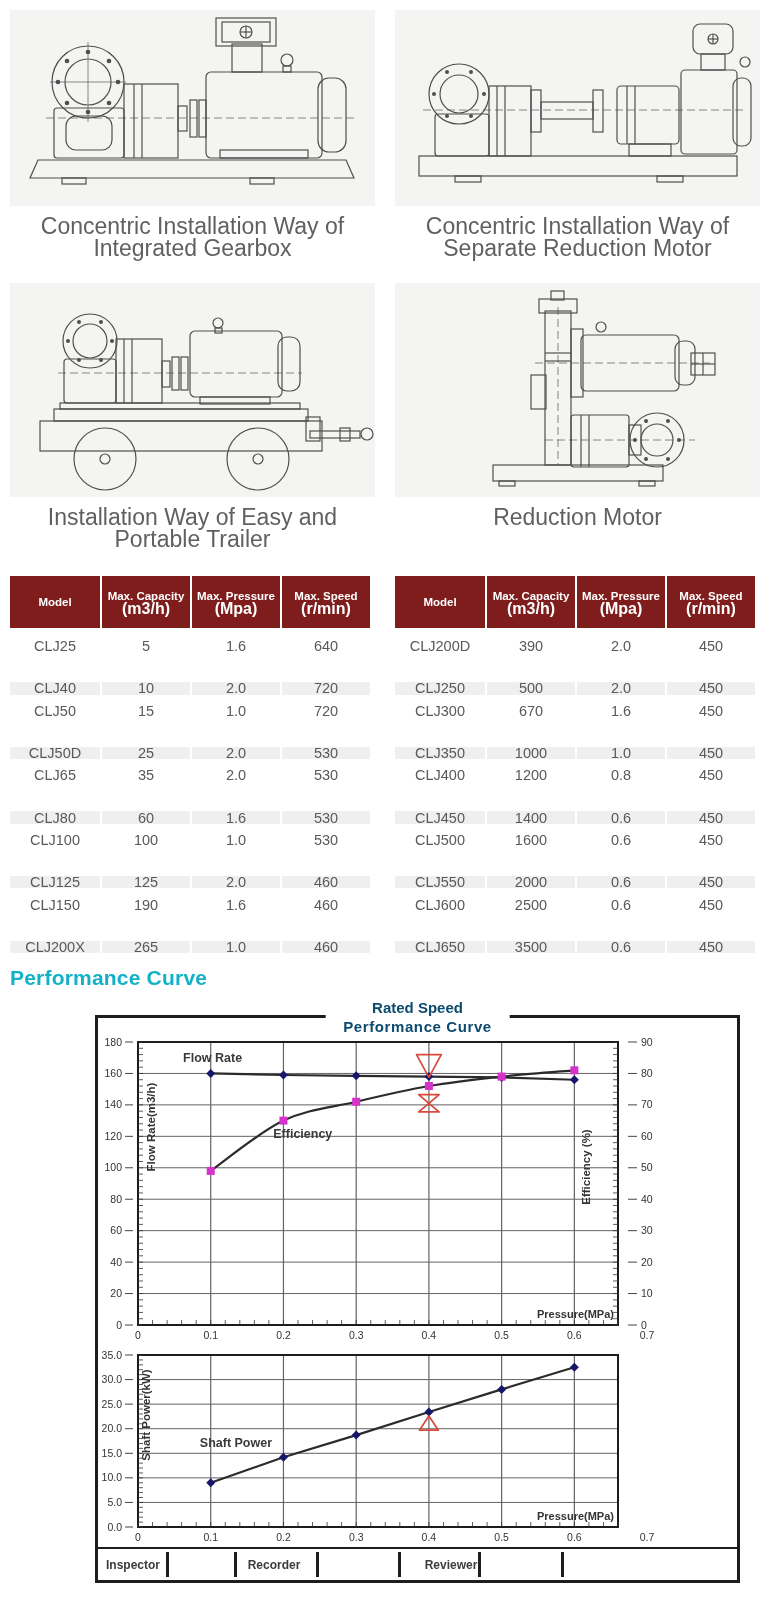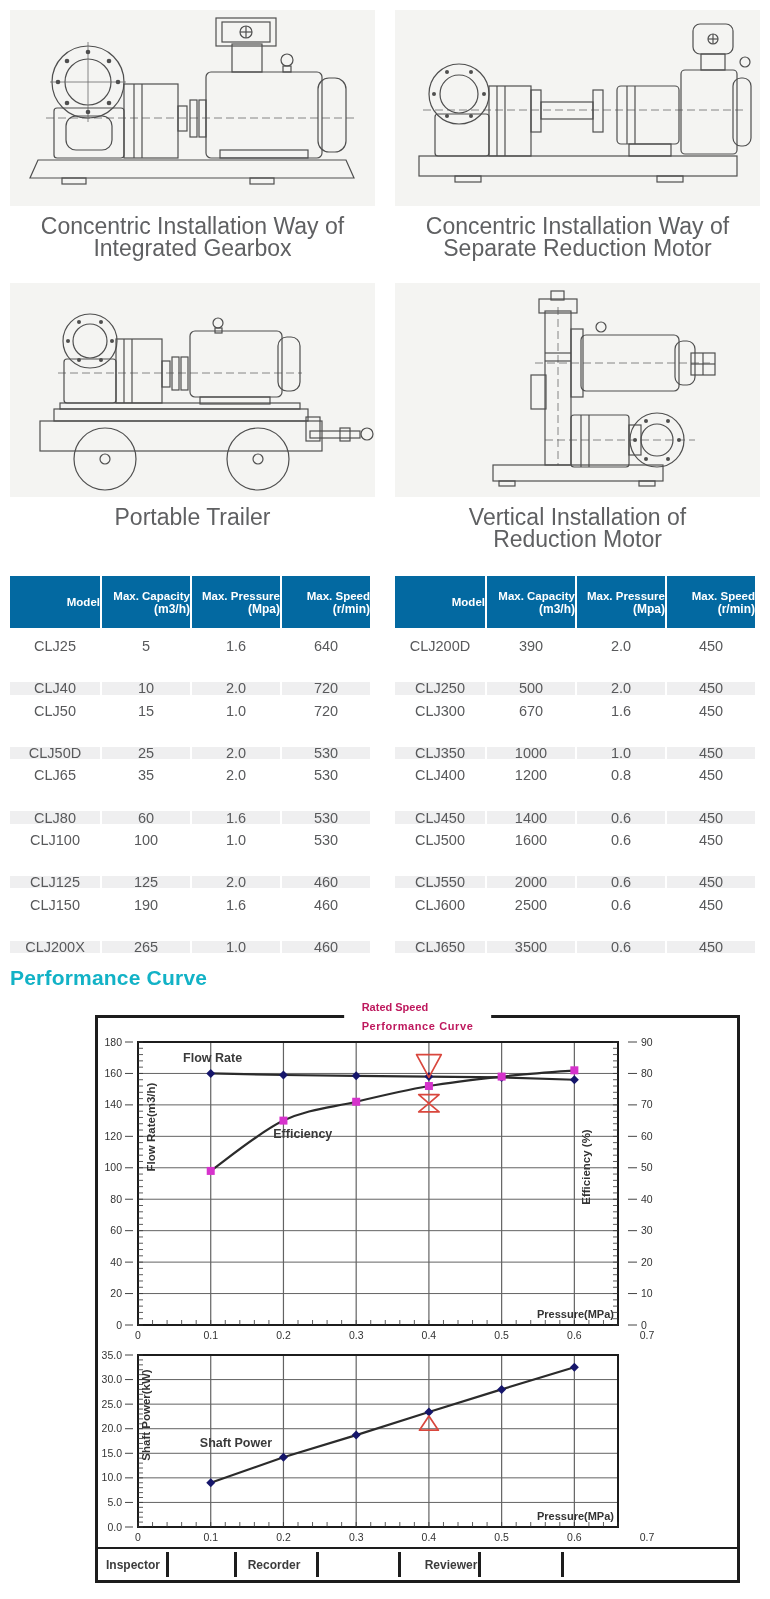--- a/index.html
+++ b/index.html
@@ -9,32 +9,32 @@
   .figure{position:absolute;width:365px;}
   .panel{background:#f4f4f2;width:365px;}
   .panel svg{display:block;}
   .caption{margin-top:9px;text-align:center;font-size:23px;color:#5f6062;line-height:22px;}
   .draw{stroke:#4f4f4f;fill:none;stroke-width:1.2px;}
   .thin{stroke:#6a6a6a;stroke-width:0.8px;}
   .dot{fill:#4f4f4f;stroke:none;}
   
   .spec-table{position:absolute;top:576px;width:362px;}
   .spec-head{display:grid;grid-template-columns:90px 88px 88px 88px;column-gap:2px;height:52px;margin-bottom:2px;}
-  .hcell{background:#0369a1;color:#fff;display:flex;flex-direction:column;align-items:flex-end;justify-content:center;
+  .hcell{background:#7f1d1d;color:#fff;display:flex;flex-direction:column;align-items:center;justify-content:center;
          text-align:center;font-weight:700;}
   .h1{font-size:11.5px;line-height:13px;}
-  .h2{font-size:12px;line-height:12px;}
+  .h2{font-size:16px;line-height:12px;}
   .spec-body{display:grid;grid-template-columns:90px 88px 88px 88px;column-gap:2px;grid-auto-rows:32.3px;}
   .tcell{display:flex;align-items:center;justify-content:center;font-size:14.5px;color:#58595b;background:#fff;}
   .tcell.alt{background:#efeff0;margin-top:20px;}
   
   .perf-heading{position:absolute;left:10px;top:966px;font-size:21px;font-weight:700;color:#12b2c6;letter-spacing:0.2px;}
   .sheet{position:absolute;left:95px;top:1015px;width:645px;height:568px;border:3px solid #1d1d1d;box-sizing:border-box;}
   .sheet-title{position:absolute;top:-20px;left:50%;transform:translateX(-50%);background:#fff;padding:0 18px;
-               font-weight:700;font-size:11px;color:#be185d;line-height:19px;white-space:nowrap;z-index:2;}
+               text-align:center;font-weight:700;font-size:15px;color:#0c4a6e;line-height:19px;white-space:nowrap;z-index:2;}
   .sheet svg{position:absolute;left:0;}
   #chart-top{top:9px;}
   #chart-bottom{top:329px;}
   .sheet-footer{position:absolute;left:0;right:0;bottom:0;height:31px;border-top:2px solid #1d1d1d;background:#fff;}
   .fcell{position:absolute;top:0;height:100%;display:flex;align-items:center;justify-content:center;
          font-size:12px;font-weight:600;color:#3c3c3c;}
   .fsep{position:absolute;top:3px;height:25px;width:3px;background:#1d1d1d;}
 </style>
 </head>
 <body>
@@ -166,20 +166,21 @@
           <rect x="180" y="48" width="92" height="66" rx="5"></rect>
           <rect x="268" y="54" width="22" height="54" rx="9"></rect>
           <rect x="190" y="114" width="70" height="7"></rect>
           <rect x="50" y="120" width="240" height="6"></rect>
           <circle cx="208" cy="40" r="5"></circle>
             <rect x="205" y="45" width="7" height="5"></rect>
         </g>
       </svg>
     </div>
     <div class="caption">
+      <div>Installation Way of Easy and</div>
       <div>Portable Trailer</div>
     </div>
   </div>
 
   <div class="figure" style="left:395px;top:283px;">
     <div class="panel">
       <svg width="365" height="214" viewBox="0 0 365 214">
         <g class="draw">
           <line class="thin" x1="140" y1="80" x2="315" y2="80" stroke-dasharray="8 4"></line>
           <line class="thin" x1="163" y1="24" x2="163" y2="182" stroke-dasharray="8 4"></line>
@@ -209,21 +210,20 @@
           <circle class="dot" cx="284" cy="157" r="2"></circle>
             <circle class="dot" cx="273" cy="176" r="2"></circle>
           <circle class="dot" cx="251" cy="176" r="2"></circle>
             <circle class="dot" cx="240" cy="157" r="2"></circle>
           <circle class="dot" cx="251" cy="138" r="2"></circle>
             <circle class="dot" cx="273" cy="138" r="2"></circle>
         </g>
       </svg>
     </div>
     <div class="caption">
-      <div>Vertical Installation of</div>
       <div>Reduction Motor</div>
     </div>
   </div>
 
   <div class="spec-table" style="left:10px;">
     <div class="spec-head">
       <div class="hcell">
         <span class="h1">Model</span>
       </div>
       <div class="hcell">

